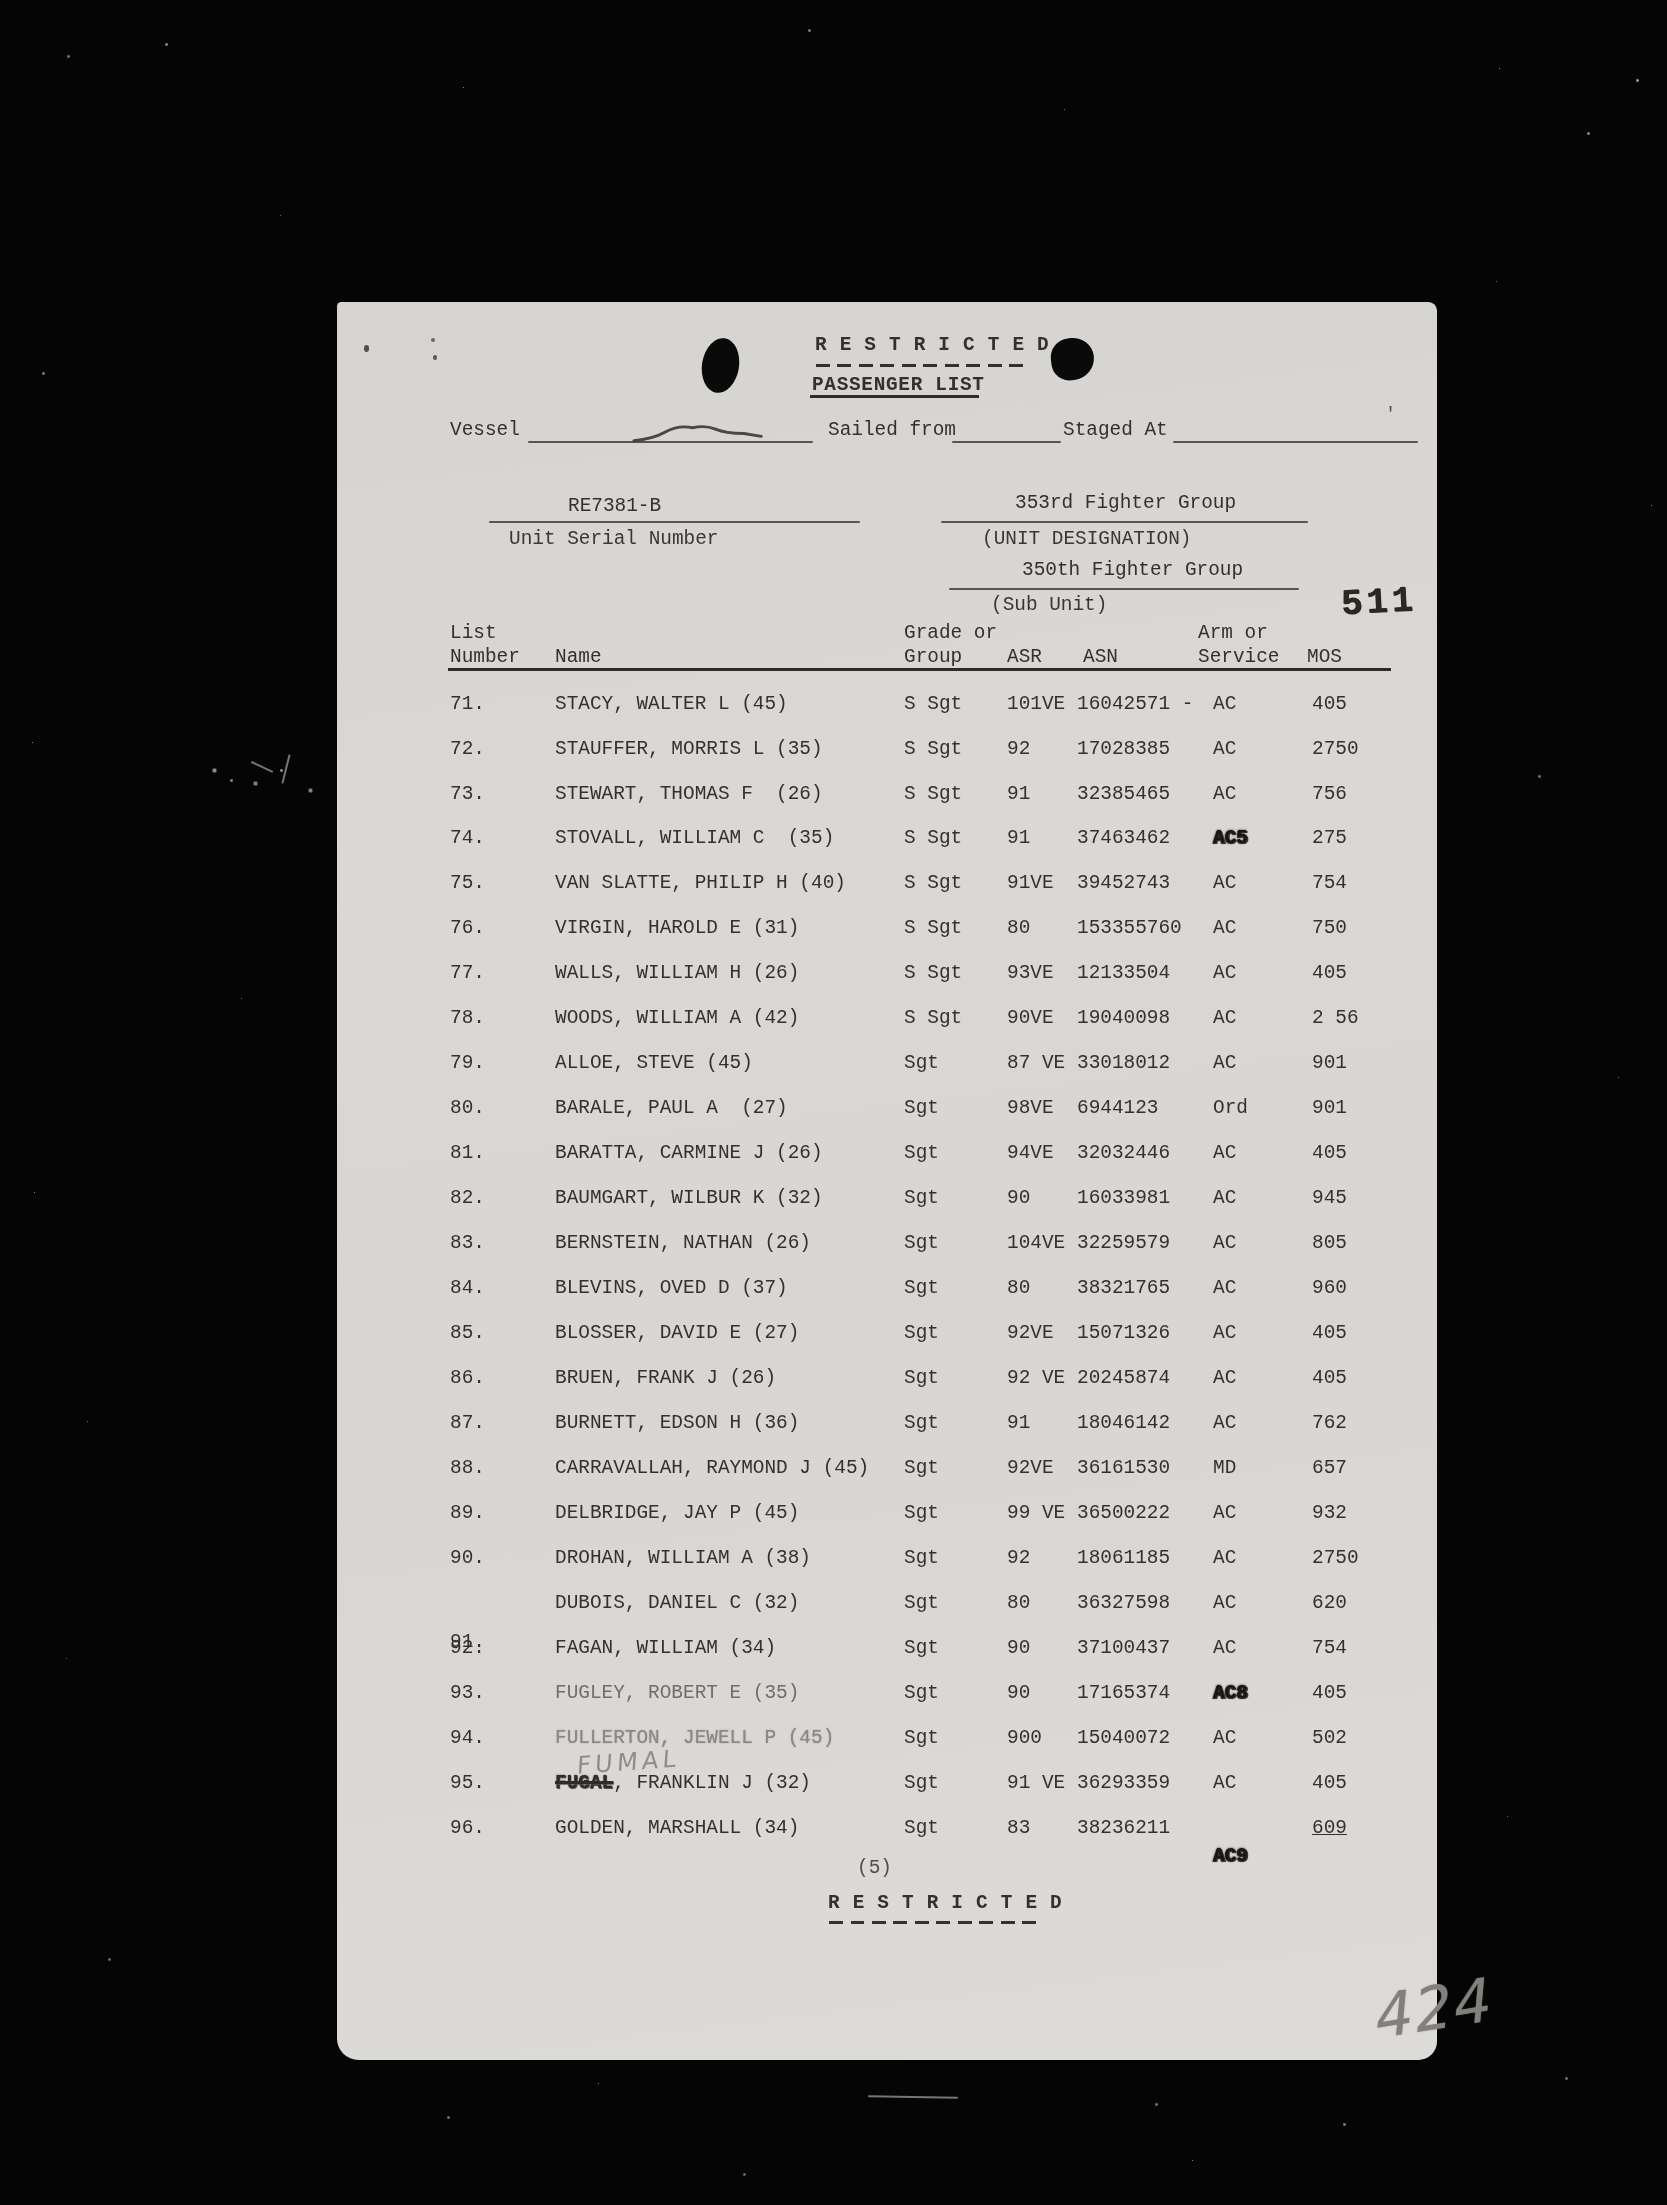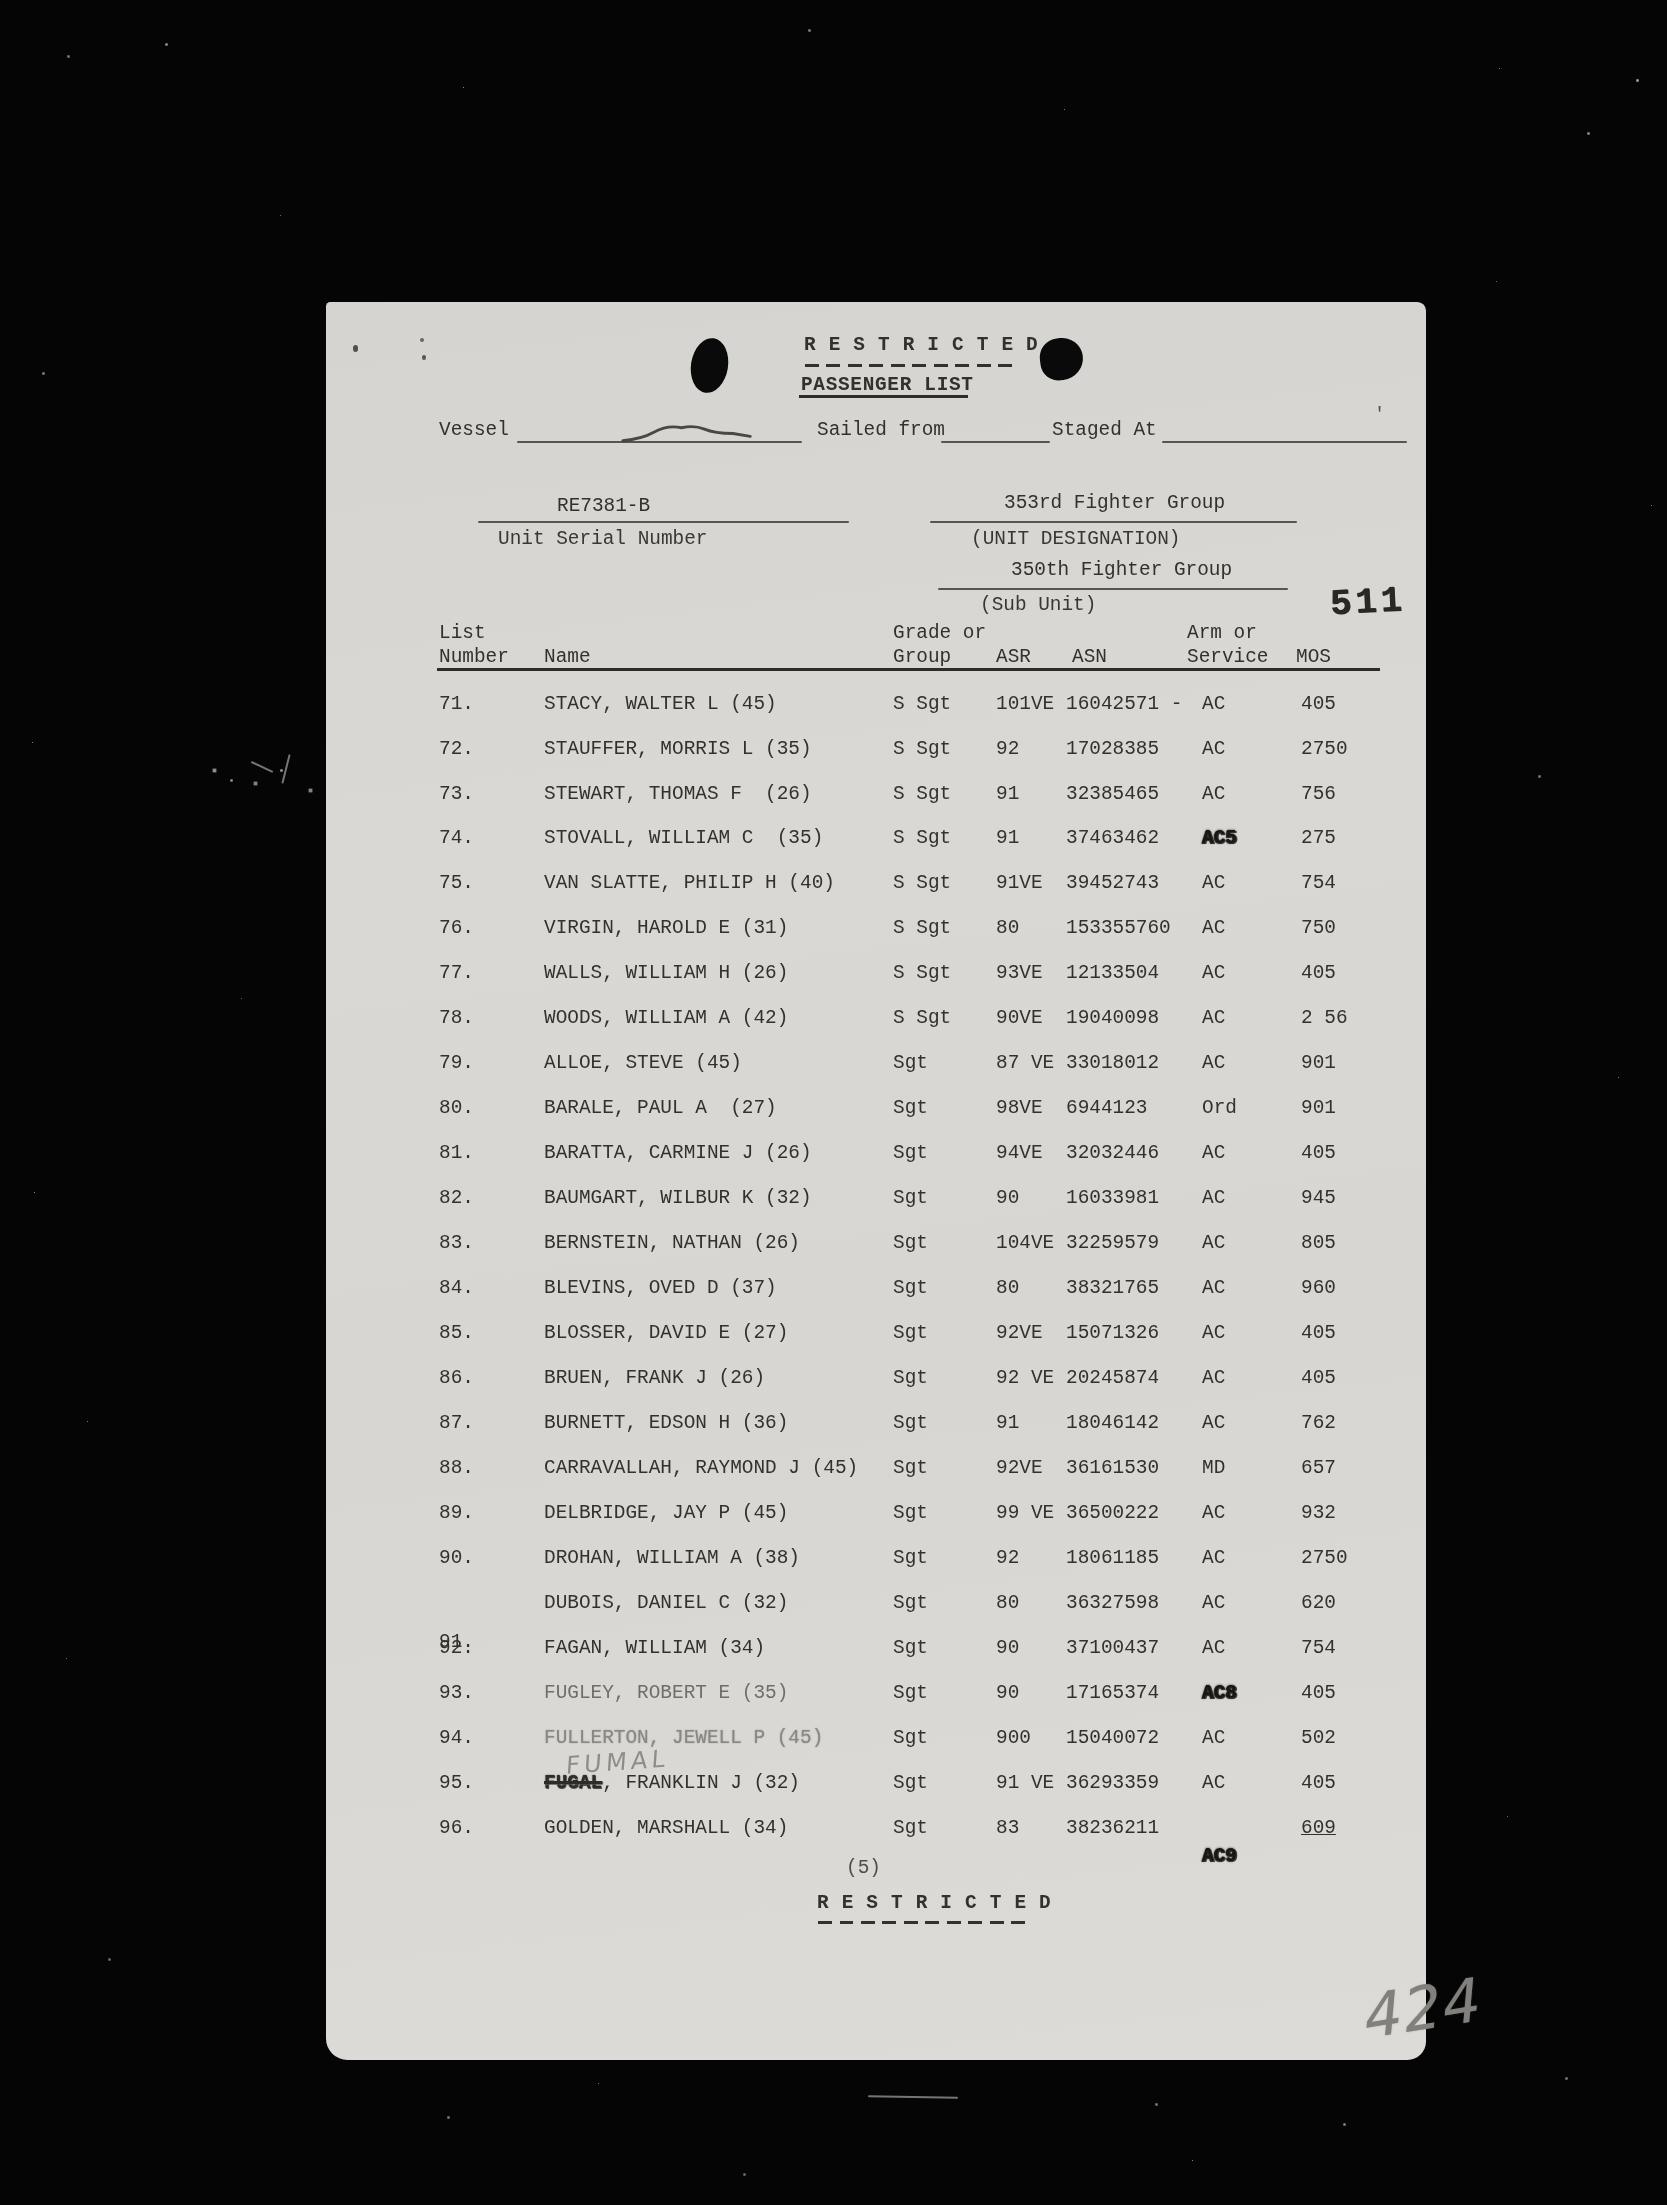--- a/index.html
+++ b/index.html
@@ -3,21 +3,21 @@
 <meta charset="utf-8">
 <style>
   html,body{margin:0;padding:0;}
   body{
     width:1667px;height:2205px;position:relative;overflow:hidden;
     background:#050505;
     font-family:"Liberation Mono",monospace;
   }
   
   .page{
-    position:absolute;left:326px;top:302px;width:1100px;height:1758px;
+    position:absolute;left:337px;top:302px;width:1100px;height:1758px;
     background:linear-gradient(173deg,#d5d4d1 0%,#d9d8d5 30%,#d7d6d2 60%,#dcdbd8 100%);
     border-radius:4.3px 8.6px 18.6px 21.5px;
   }
   .t{position:absolute;white-space:pre;color:#34312d;font-size:19.4px;line-height:1.1;}
   .heavy{font-weight:bold;}
   .caps-spread{letter-spacing:0.7px;}
   .uline{position:absolute;height:2.2px;background:#413e39;opacity:.85;border-radius:1.4px;}
   .rule{position:absolute;background:#2e2c29;}
   .dashes{position:absolute;height:2.9px;
     background:repeating-linear-gradient(90deg,#34312d 0 13.6px,transparent 13.6px 21.5px);}

